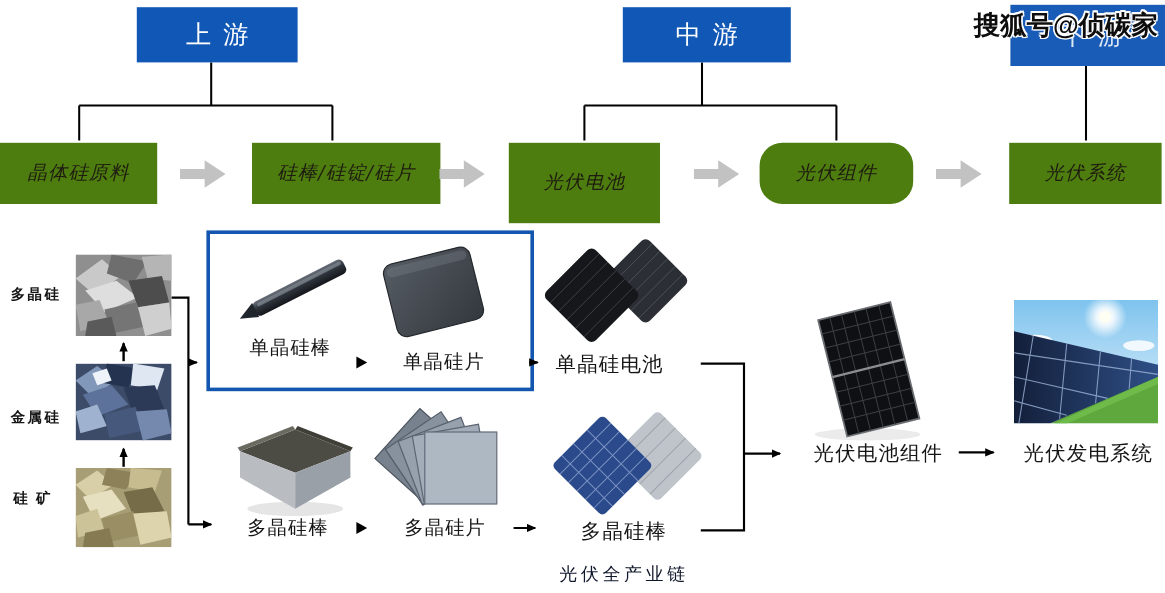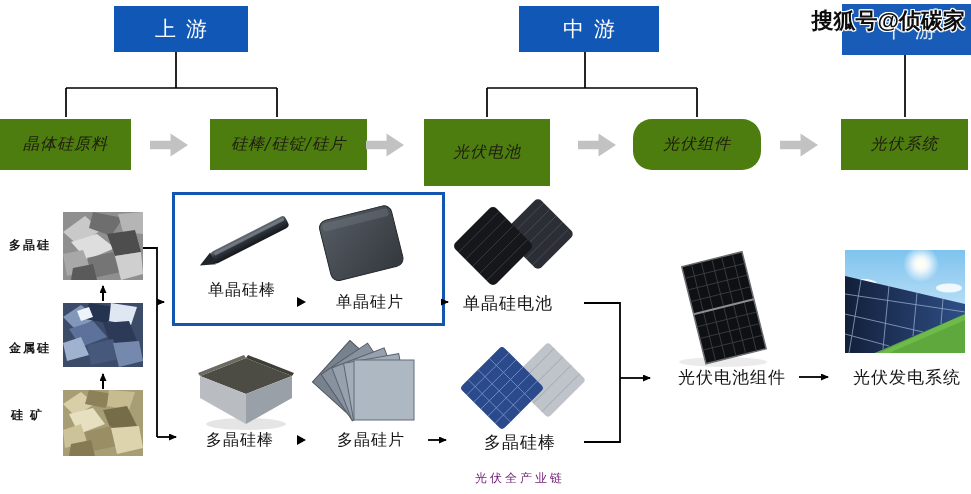--- a/index.html
+++ b/index.html
@@ -17,21 +17,21 @@
     font-size:16px; letter-spacing:1px;font-style:italic;
   }
   .flow-arrow {
     background:#c2c2c2;
     clip-path:polygon(0 34%, 54% 34%, 54% 6%, 100% 50%, 54% 94%, 54% 66%, 0 66%);
   }
   .lbl { color:#151515; display:flex; align-items:center; justify-content:center; white-space:nowrap; }
   .lbl-material { font-size:12px; letter-spacing:2px;font-weight:bold; }
   .lbl-item { font-size:16px; letter-spacing:1px; }
   .lbl-big { font-size:17px; letter-spacing:1px; }
-  .caption { font-size:12px; letter-spacing:3px; color:#701a75; }
+  .caption { font-size:15px; letter-spacing:3px; color:#0f172a; }
   .highlight-frame { border:3px solid #1256b0; background:#fff; }
   .watermark {
     font-family:Liberation Sans, sans-serif; font-weight:bold;
     font-size:22px; color:#0d0d0d; letter-spacing:0px; white-space:nowrap;
     text-shadow:-1px -1px 0 #fff, 1px -1px 0 #fff, -1px 1px 0 #fff, 1px 1px 0 #fff,
                 -1px 0 0 #fff, 1px 0 0 #fff, 0 -1px 0 #fff, 0 1px 0 #fff;
     z-index:30;
   }
   svg { display:block; }
 </style>

